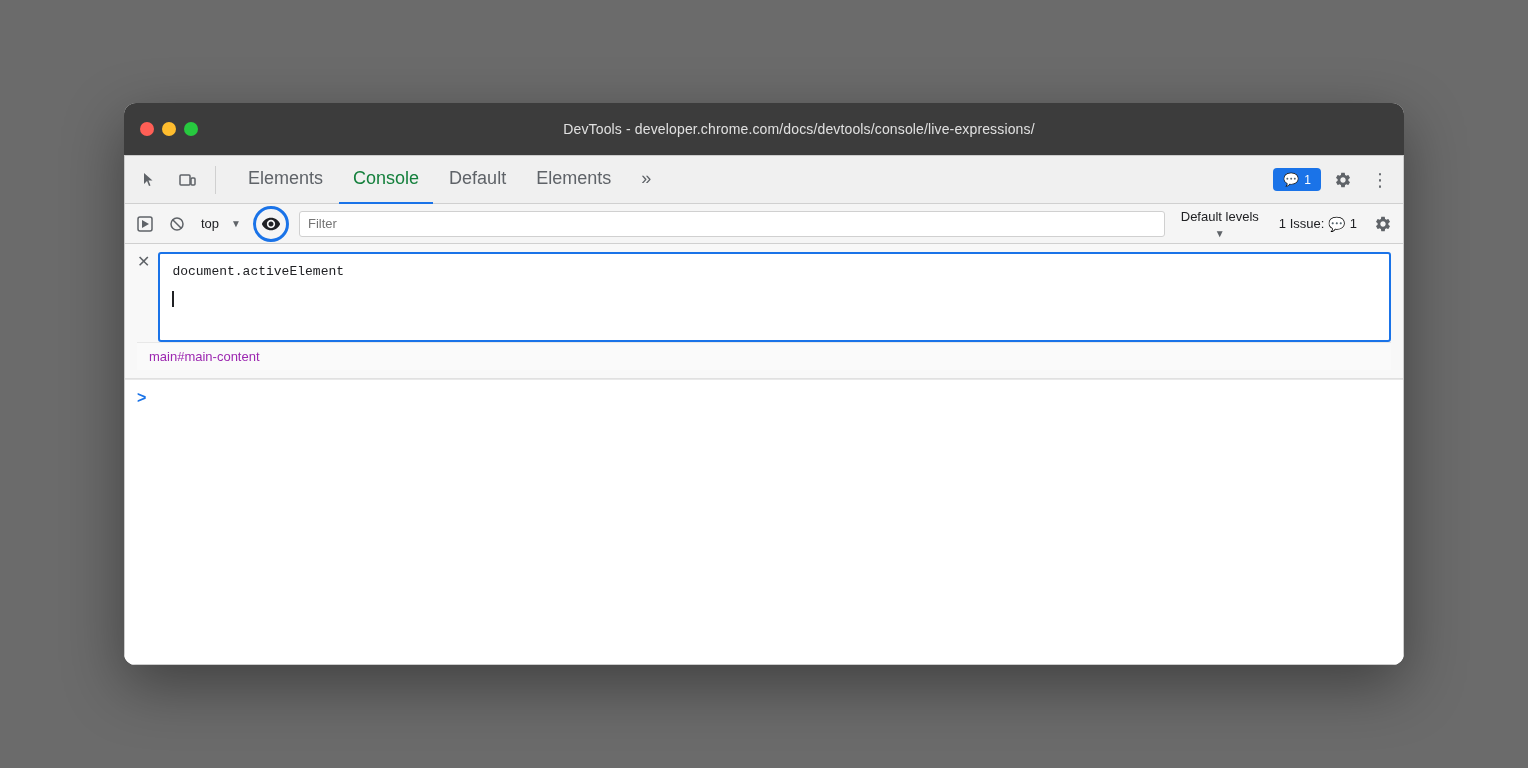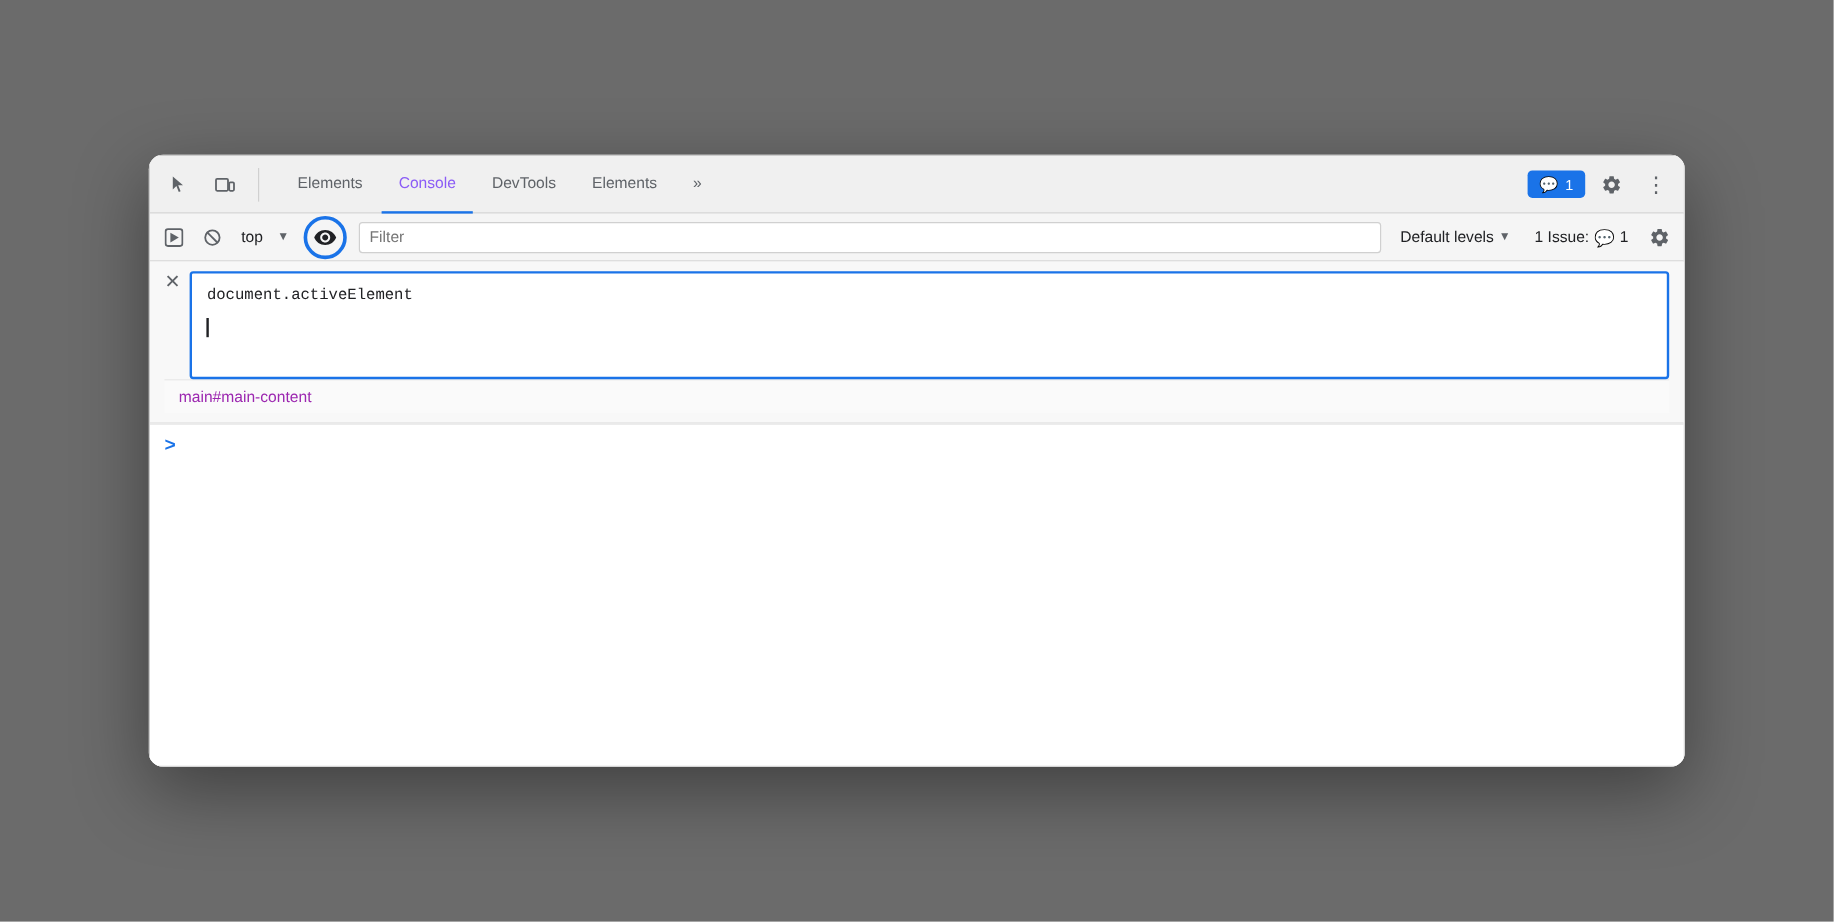--- a/index.html
+++ b/index.html
@@ -82,31 +82,31 @@
       border: none;
     }
     .tab-divider {
       width: 1px;
       height: 28px;
       background: #d0d0d0;
       margin: 0 6px;
     }
     .tab {
       padding: 8px 14px;
-      font-size: 13px;
+      font-size: 18px;
       color: #5f6368;
       cursor: pointer;
       border-bottom: 2px solid transparent;
       height: 48px;
       display: flex;
       align-items: center;
       white-space: nowrap;
     }
     .tab.active {
-      color: #8b5cf6;
+      color: #15803d;
       border-bottom: 2px solid #1a73e8;
       font-weight: 500;
     }
     .tabbar-right {
       margin-left: auto;
       display: flex;
       align-items: center;
       gap: 6px;
     }
     .issues-badge {
@@ -183,20 +183,21 @@
     .default-levels {
       display: flex;
       align-items: center;
       gap: 4px;
       font-size: 13px;
       color: #202124;
       padding: 3px 8px;
       border-radius: 4px;
       cursor: pointer;
       white-space: nowrap;
+      flex-direction: column;
     }
     .issue-indicator {
       display: flex;
       align-items: center;
       gap: 4px;
       font-size: 13px;
       color: #202124;
       padding: 3px 8px;
       white-space: nowrap;
     }
@@ -303,20 +304,28 @@
     .chevron {
       font-size: 10px;
       color: #5f6368;
     }
   </style>
 </head>
 <body>
 
 <div class="window">
 
+  <div class="titlebar">
+    <div class="traffic-lights">
+      <div class="traffic-light tl-close"></div>
+      <div class="traffic-light tl-minimize"></div>
+      <div class="traffic-light tl-maximize"></div>
+    </div>
+    <div class="titlebar-title">DevTools - developer.chrome.com/docs/devtools/console/live-expressions/</div>
+  </div>
 
   <div class="devtools-container">
 
     <div class="tabbar">
       <div class="tabbar-icons">
         <button class="icon-btn">
 
           <svg width="18" height="18" viewBox="0 0 18 18" fill="#5f6368">
             <path d="M4 2v11l3-3 2 5 1.5-.6-2-5h4L4 2z"></path>
           </svg>
@@ -331,21 +340,21 @@
         <div class="tab-divider"></div>
       </div>
 
       <div class="tab">
         <span>Elements</span>
       </div>
       <div class="tab active">
         <span>Console</span>
       </div>
       <div class="tab">
-        <span>DevTools</span>
+        <span>Default</span>
       </div>
       <div class="tab">
         <span>Elements</span>
       </div>
       <div class="tab">
         <span>»</span>
       </div>
 
       <div class="tabbar-right">
         <div class="issues-badge">

